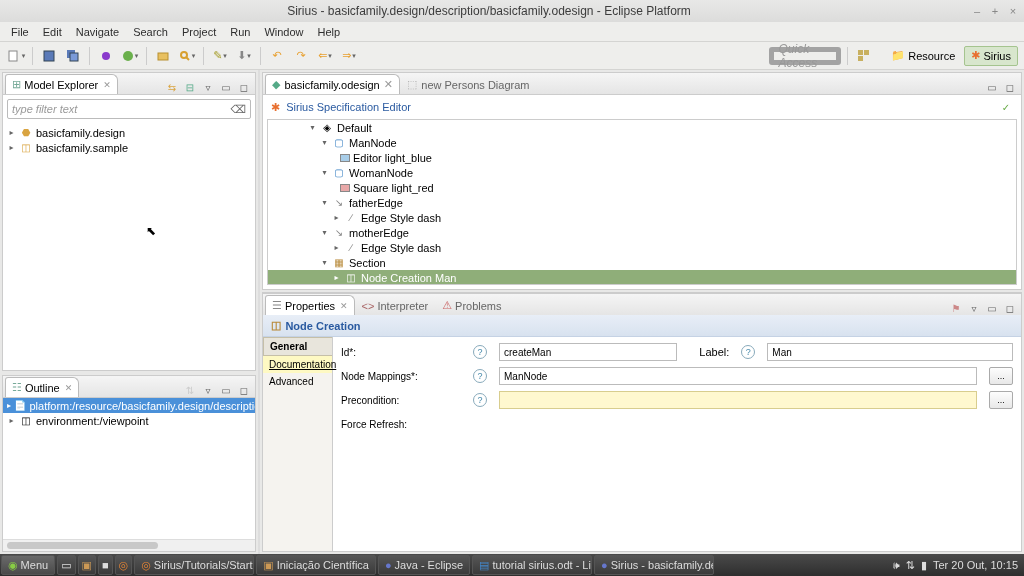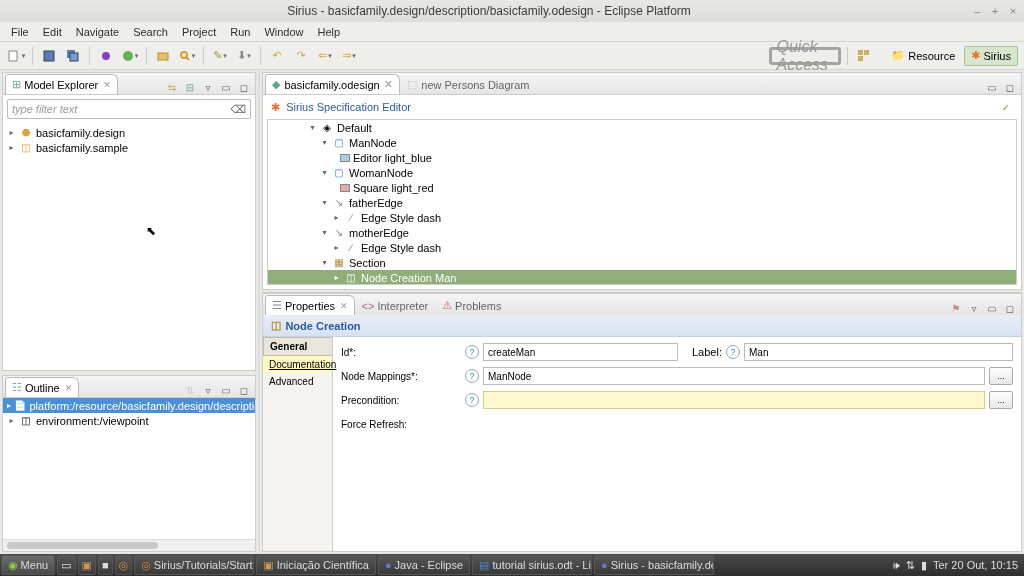--- a/index.html
+++ b/index.html
@@ -11,21 +11,21 @@
 .titlebar .winbtns span { width: 10px; text-align: center; cursor: default; }
 
 .menubar { height: 20px; background: #eeeeec; display: flex; align-items: center; padding: 0 4px; gap: 0; border-bottom: 1px solid #d4d4d2; }
 .menubar .mi { padding: 2px 7px; color: #2e2e2e; }
 
 .toolbar { height: 28px; background: #eeeeec; display: flex; align-items: center; padding: 0 6px; gap: 4px; border-bottom: 1px solid #d4d4d2; }
 .tb-btn { width: 20px; height: 20px; display: flex; align-items: center; justify-content: center; border-radius: 2px; }
 .tb-sep { width: 1px; height: 18px; background: #ccc; margin: 0 2px; }
 .tb-drop::after { content: "▾"; font-size: 7px; color: #666; margin-left: 1px; }
 .toolbar .spacer { flex: 1; }
-.quick-access { width: 72px; height: 18px; border: 3px solid #a3a3a3; border-radius: 3px; color: #999; padding: 0 4px; font-style: italic; display: flex; align-items: center; font-size: 16px; }
+.quick-access { width: 72px; height: 18px; border: 5px solid #a3a3a3; border-radius: 3px; color: #999; padding: 0 4px; font-style: italic; display: flex; align-items: center; font-size: 12px; }
 .persp { display: flex; gap: 2px; margin-left: 6px; }
 .persp-btn { height: 20px; padding: 0 6px; display: flex; align-items: center; gap: 3px; border: 1px solid transparent; border-radius: 2px; }
 .persp-btn.sel { background: #d8e6cd; border-color: #a5c48f; }
 
 .workarea { position: absolute; top: 70px; left: 0; right: 0; bottom: 22px; display: flex; }
 .left-col { width: 258px; display: flex; flex-direction: column; }
 .right-col { flex: 1; display: flex; flex-direction: column; border-left: 2px solid #ddd; }
 
 .view { background: #fff; border: 1px solid #ccc; margin: 2px; display: flex; flex-direction: column; overflow: hidden; }
 .view-tabs { height: 22px; background: linear-gradient(#f5f5f5,#e5e5e5); display: flex; align-items: flex-end; padding: 0 2px; border-bottom: 1px solid #ccc; position: relative; }
@@ -57,21 +57,21 @@
 
 .bottom-tabs { height: 22px; background: linear-gradient(#f5f5f5,#e5e5e5); display: flex; align-items: flex-end; border-top: 1px solid #ccc; padding: 0 2px; }
 
 .props-body { flex: 1; display: flex; background: #fff; }
 .props-header { height: 22px; background: linear-gradient(#e8eef7,#d8e2ef); display: flex; align-items: center; padding: 0 8px; color: #2a5aa0; font-weight: bold; border-bottom: 1px solid #c5d2e4; }
 .props-left { width: 70px; background: #f5f3ef; border-right: 1px solid #ccc; }
 .props-left .pl-item { padding: 3px 6px; font-size: 10px; }
 .props-left .pl-item.active { background: #e8e5dc; border: 1px solid #c5bfa8; border-right: none; font-weight: bold; }
 .props-left .pl-item.doc { background: #fef9c3; text-decoration: underline; }
 .props-form { flex: 1; padding: 4px 8px; }
-.form-row { display: flex; align-items: center; height: 22px; gap: 4px; margin-bottom: 2px; }
+.form-row { display: flex; align-items: center; height: 22px; gap: 12px; margin-bottom: 2px; }
 .form-lbl { width: 120px; font-size: 10px; }
 .form-help { width: 14px; height: 14px; border: 1px solid #8ab; border-radius: 7px; color: #48a; display: flex; align-items: center; justify-content: center; font-size: 9px; }
 .form-input { flex: 1; height: 18px; border: 1px solid #bbb; padding: 0 4px; background: #fff; display: flex; align-items: center; font-size: 10px; }
 .form-input.yellow { background: #fff8cf; border-color: #d8cd8e; }
 .form-btn { width: 24px; height: 18px; border: 1px solid #aaa; background: linear-gradient(#fdfdfd,#e8e8e8); border-radius: 2px; display: flex; align-items: center; justify-content: center; font-size: 9px; }
 
 .scrollbar-h { height: 12px; background: #f0f0f0; border-top: 1px solid #ddd; position: relative; }
 .scrollbar-h::before { content: ""; position: absolute; left: 4px; top: 2px; width: 60%; height: 7px; background: #c8c8c8; border-radius: 4px; }
 
 .taskbar { position: absolute; bottom: 0; left: 0; right: 0; height: 22px; background: linear-gradient(#4a4a4a,#2e2e2e); display: flex; align-items: center; color: #ddd; font-size: 10px; }

